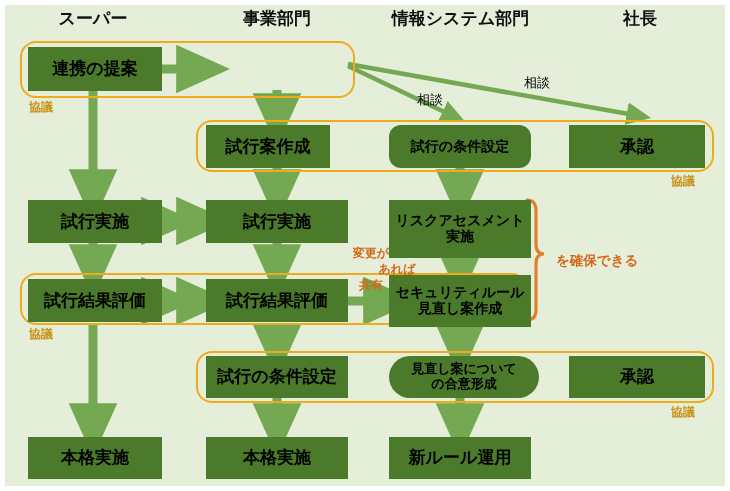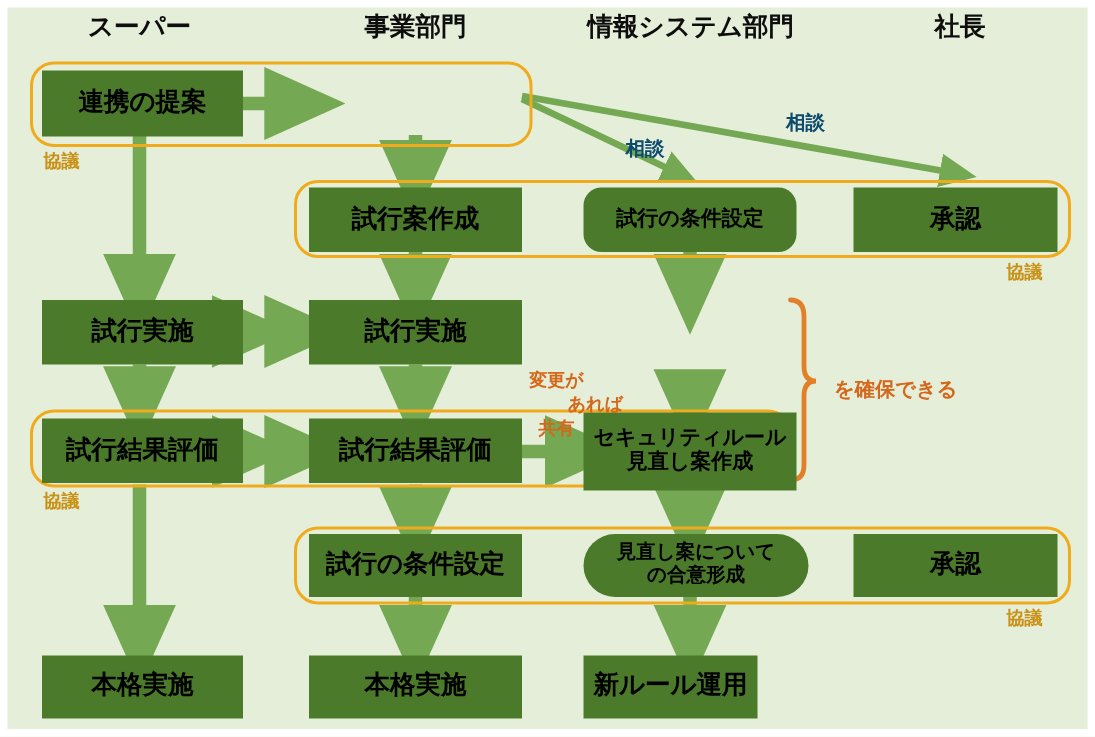--- a/index.html
+++ b/index.html
@@ -40,21 +40,21 @@
   
   .brace-note{
     position:absolute;color:#d4671a;font-weight:bold;font-size:13.5px;
     line-height:1.3;white-space:nowrap;
   }
   .arrow-note{
     position:absolute;color:#d4671a;font-weight:bold;font-size:12px;
     line-height:1.18;white-space:nowrap;text-align:center;
   }
   .flow-note{
-    position:absolute;color:#0c4a6e;font-weight:bold;font-size:13px;
+    position:absolute;color:#000000;font-weight:normal;font-size:13px;
     white-space:nowrap;line-height:1;
   }
   svg.lay{position:absolute;left:0;top:0;width:730px;height:491px;
           pointer-events:none;overflow:visible;}
 </style>
 </head>
 <body>
 
 <div id="root">
   <div id="canvas"></div>
@@ -126,48 +126,49 @@
 
   <div class="group" style="left:20px;top:273px;width:508px;height:52px;"></div>
   <div class="glabel" style="left:29px;top:328px;">協議</div>
 
   <div class="group" style="left:196px;top:351px;width:518px;height:52px;"></div>
   <div class="glabel" style="left:671px;top:406px;">協議</div>
 
   <div class="pbox s17" style="left:28px;top:47px;width:134px;height:44px;">連携の提案</div>
 
 
-  <div class="pbox s17" style="left:206px;top:125px;width:142px;height:43px;">試行案作成</div>
+  <div class="pbox s17" style="left:206px;top:125px;width:124px;height:43px;">試行案作成</div>
 
   <div class="pbox s14" style="left:389px;top:125px;width:142px;height:43px;border-radius:12px;">試行の条件設定</div>
 
   <div class="pbox s17" style="left:569px;top:125px;width:136px;height:43px;">承認</div>
 
   <div class="pbox s17" style="left:28px;top:200px;width:134px;height:43px;">試行実施</div>
 
   <div class="pbox s17" style="left:206px;top:200px;width:142px;height:43px;">試行実施</div>
 
+  <div class="pbox s14" style="left:389px;top:200px;width:142px;height:58px;">リスクアセスメント<br>実施</div>
 
   <div class="pbox s17" style="left:28px;top:279px;width:134px;height:43px;">試行結果評価</div>
 
   <div class="pbox s17" style="left:206px;top:279px;width:142px;height:43px;">試行結果評価</div>
 
   <div class="pbox s14" style="left:389px;top:275px;width:142px;height:52px;">セキュリティルール<br>見直し案作成</div>
 
   <div class="pbox s17" style="left:206px;top:356px;width:142px;height:42px;">試行の条件設定</div>
 
   <div class="pbox s13" style="left:389px;top:356px;width:150px;height:42px;font-size:13px;border-radius:21px;">見直し案について<br>の合意形成</div>
 
   <div class="pbox s17" style="left:569px;top:356px;width:136px;height:42px;">承認</div>
 
   <div class="pbox s17" style="left:28px;top:437px;width:134px;height:42px;">本格実施</div>
 
   <div class="pbox s17" style="left:206px;top:437px;width:142px;height:42px;">本格実施</div>
 
-  <div class="pbox s17" style="left:389px;top:437px;width:116px;height:42px;text-align:center;">新ルール運用</div>
+  <div class="pbox s17" style="left:389px;top:437px;width:142px;height:42px;text-align:center;">新ルール運用</div>
 
   <div class="flow-note" style="left:417px;top:93px;">相談</div>
   <div class="flow-note" style="left:524px;top:76px;">相談</div>
 
   <div class="arrow-note" style="left:345px;top:246px;width:52px;">変更が</div>
   <div class="arrow-note" style="left:345px;top:262px;width:52px;margin-left:26px;">あれば</div>
   <div class="arrow-note" style="left:345px;top:278px;width:52px;">共有</div>
 
   <div class="brace-note" style="left:556px;top:252px;">を確保できる</div>
 </div>

